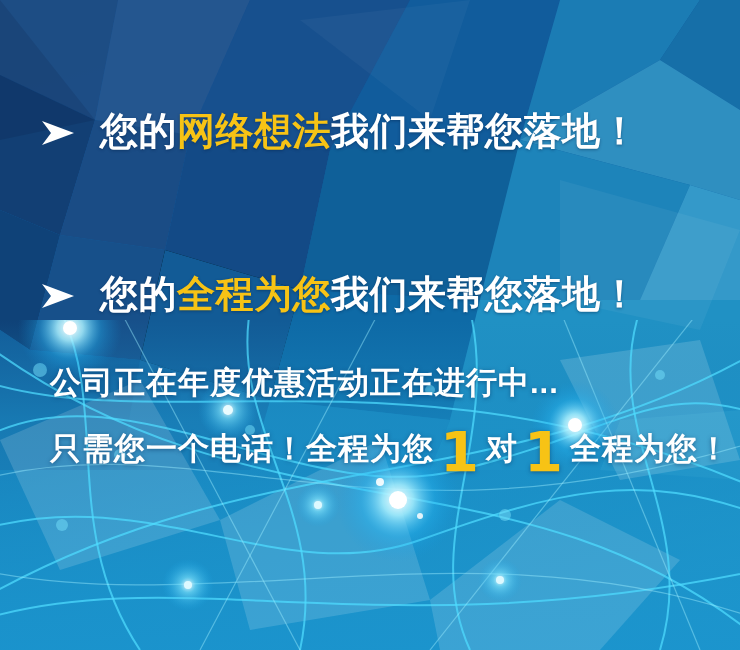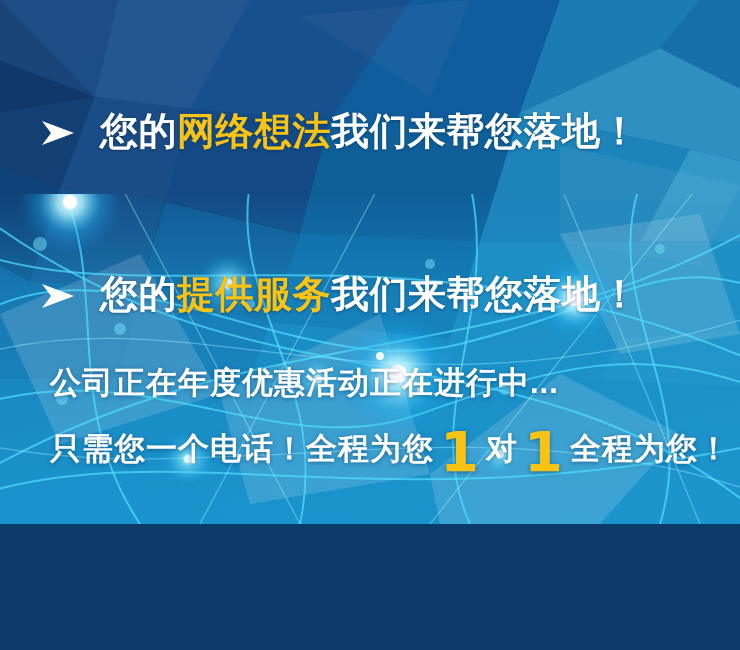--- a/index.html
+++ b/index.html
@@ -5,21 +5,21 @@
   * { margin:0; padding:0; box-sizing:border-box; }
   html, body {
     width:740px; height:650px;
     overflow:hidden;
     background:#0b3a6b;
     font-family:"Liberation Sans", sans-serif;
   }
 
   #banner {
     position:relative;
-    width:740px; height:524px;
+    width:740px; height:650px;
     overflow:hidden;
     background:#a21caf;
   }
 
   
   .bg-layer { position:absolute; inset:0; }
 
   .bg-base {
     background:
       linear-gradient(165deg, #174a86 0%, #15569a 18%, #1268a8 45%, #1a8ec4 72%, #2aa3cf 100%);
@@ -231,21 +231,21 @@
       <span class="headline"><span>您的</span><span class="hl">网络想法</span><span>我们来帮您落地！</span></span>
     </div>
 
 
     <div class="bullet-row r3">
       <span class="arrow-icon">
         <svg viewBox="0 0 36 30">
           <path d="M2 3 L34 15 L2 27 L11 15 Z" fill="#ffffff"></path>
         </svg>
       </span>
-      <span class="headline"><span>您的</span><span class="hl">提供服务</span><span>我们来帮您落地！</span></span>
+      <span class="headline"><span>您的</span><span class="hl">全程为您</span><span>我们来帮您落地！</span></span>
     </div>
 
     <div class="subline sub1">公司正在年度优惠活动正在进行中...</div>
 
     <div class="subline sub2">
       <span class="seg">只需您一个电话！全程为您</span>
       <span class="big-one">1</span>
       <span class="seg">对</span>
       <span class="big-one">1</span>
       <span class="seg">全程为您！</span>

